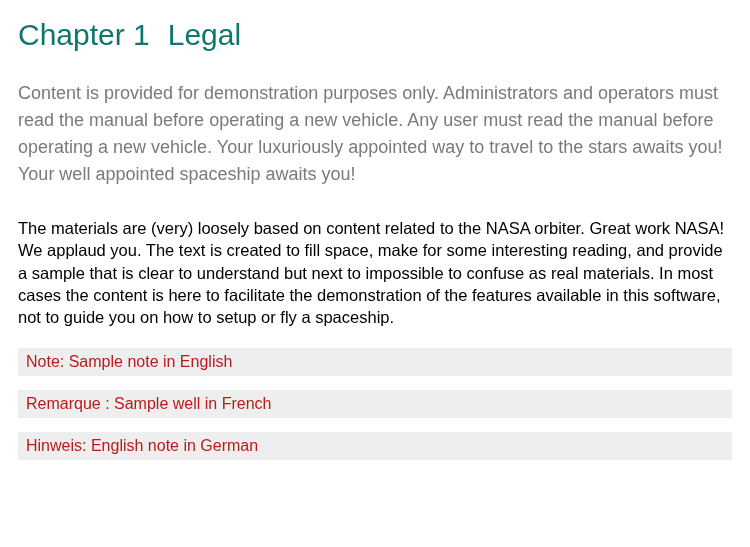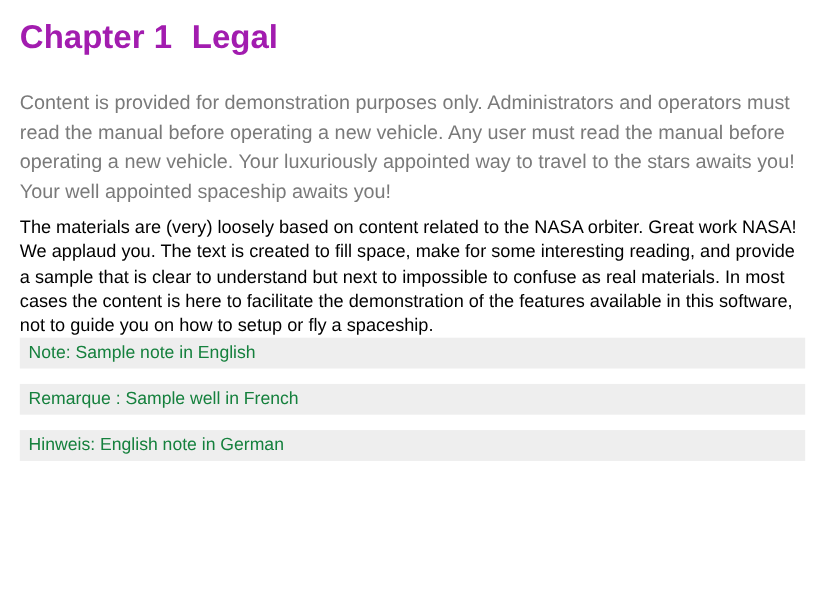--- a/index.html
+++ b/index.html
@@ -9,44 +9,45 @@
     }
     body {
       font-family: Arial, Helvetica, sans-serif;
       padding: 18px 18px 18px 18px;
       width: 750px;
       background: #fff;
       color: #000;
     }
     h1 {
       font-size: 30px;
-      font-weight: bold;
+      font-weight: normal;
       margin-bottom: 28px;
-      color: #a21caf;
+      color: #0f766e;
     }
     .chapter-num {
       margin-right: 18px;
     }
     .intro-paragraph {
       color: #7a7a7a;
       font-size: 18px;
       line-height: 1.5;
-      margin-bottom: 8px;
+      margin-bottom: 29px;
     }
     .body-paragraph {
       color: #000;
       font-size: 16.5px;
       line-height: 1.35;
+      margin-bottom: 20px;
     }
     .note-box {
       background: #eeeeee;
       padding: 5px 8px;
       margin-bottom: 14px;
       font-size: 16px;
-      color: #15803d;
+      color: #b91c1c;
     }
   </style>
 </head>
 <body>
 
 <h1>
   <span class="chapter-num">Chapter 1</span><span>Legal</span>
 </h1>
 
 <p class="intro-paragraph">Content is provided for demonstration purposes only. Administrators and operators must read the manual before operating a new vehicle. Any user must read the manual before operating a new vehicle. Your luxuriously appointed way to travel to the stars awaits you! Your well appointed spaceship awaits you!</p>

